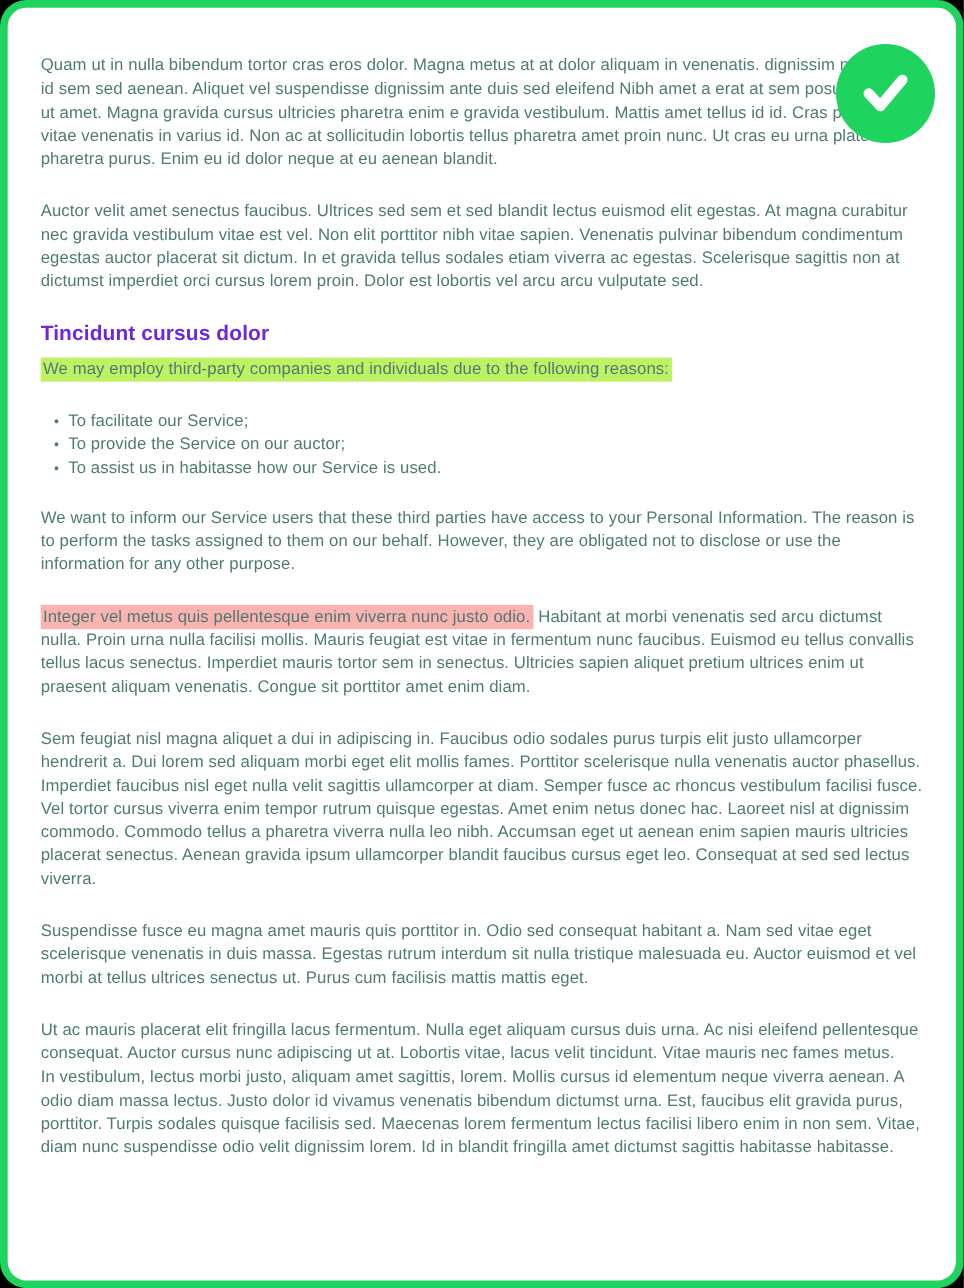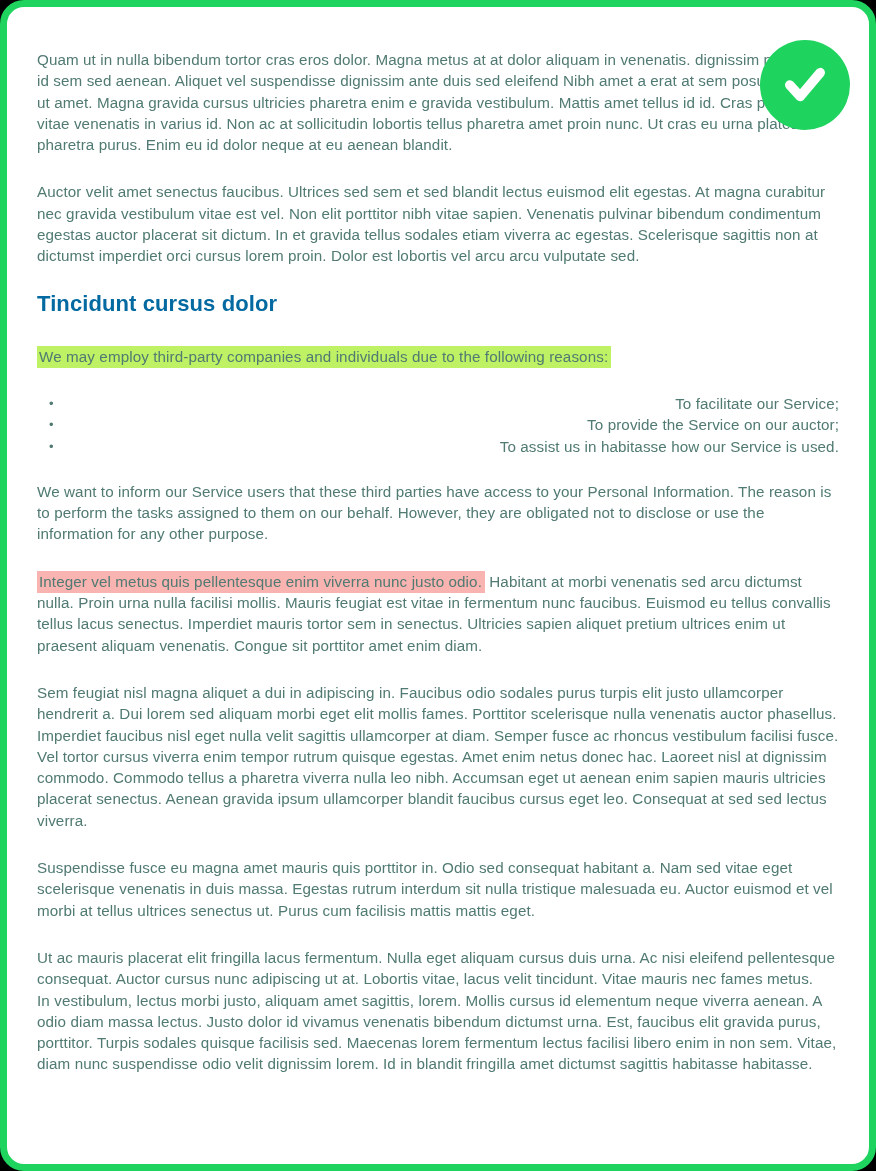--- a/index.html
+++ b/index.html
@@ -24,46 +24,45 @@
     width: 100%;
     font-size: 15.2px;
     line-height: 21.3px;
     color: #507a72;
     letter-spacing: 0.1px;
   }
   .content p {
     margin: 0 0 26px 0;
   }
   h2.section-heading {
-    margin: 0 0 31px 0;
-    font-size: 22px;
+    margin: 0 0 10px 0;
+    font-size: 19px;
     line-height: 22px;
     font-weight: 700;
-    color: #0369a1;
+    color: #6d28d9;
     font-family: "Liberation Sans", sans-serif;
   }
   mark.hl-yellow {
     background: #bef264;
     color: inherit;
     padding: 2px 3px 3px 2px;
   }
   mark.hl-pink {
     background: #f9b3b0;
     color: inherit;
     padding: 2px 3px 3px 2px;
   }
   ul.reasons-list {
     list-style: none;
     margin: 0 0 24px 0;
     padding: 0 0 0 25px;
   }
   ul.reasons-list li {
     position: relative;
     line-height: 21.3px;
-    text-align: right;
   }
   ul.reasons-list li::before {
     content: "\2022";
     position: absolute;
     left: -13px;
     top: 0;
     font-size: 13px;
     color: #507a72;
   }
   .check-badge {

